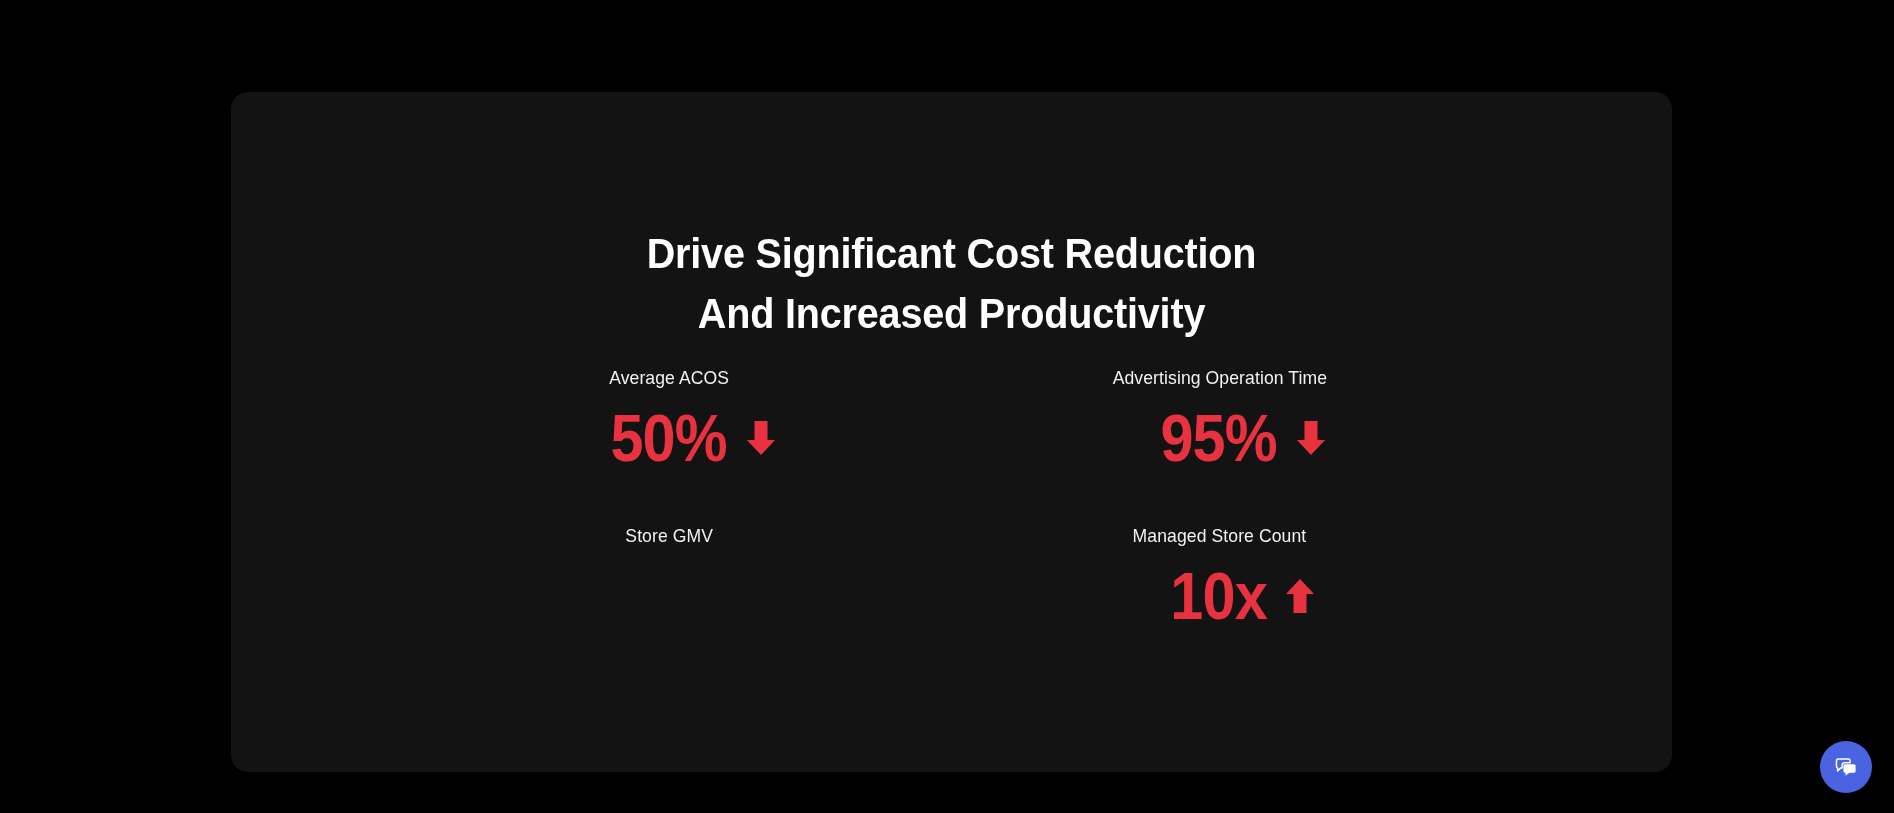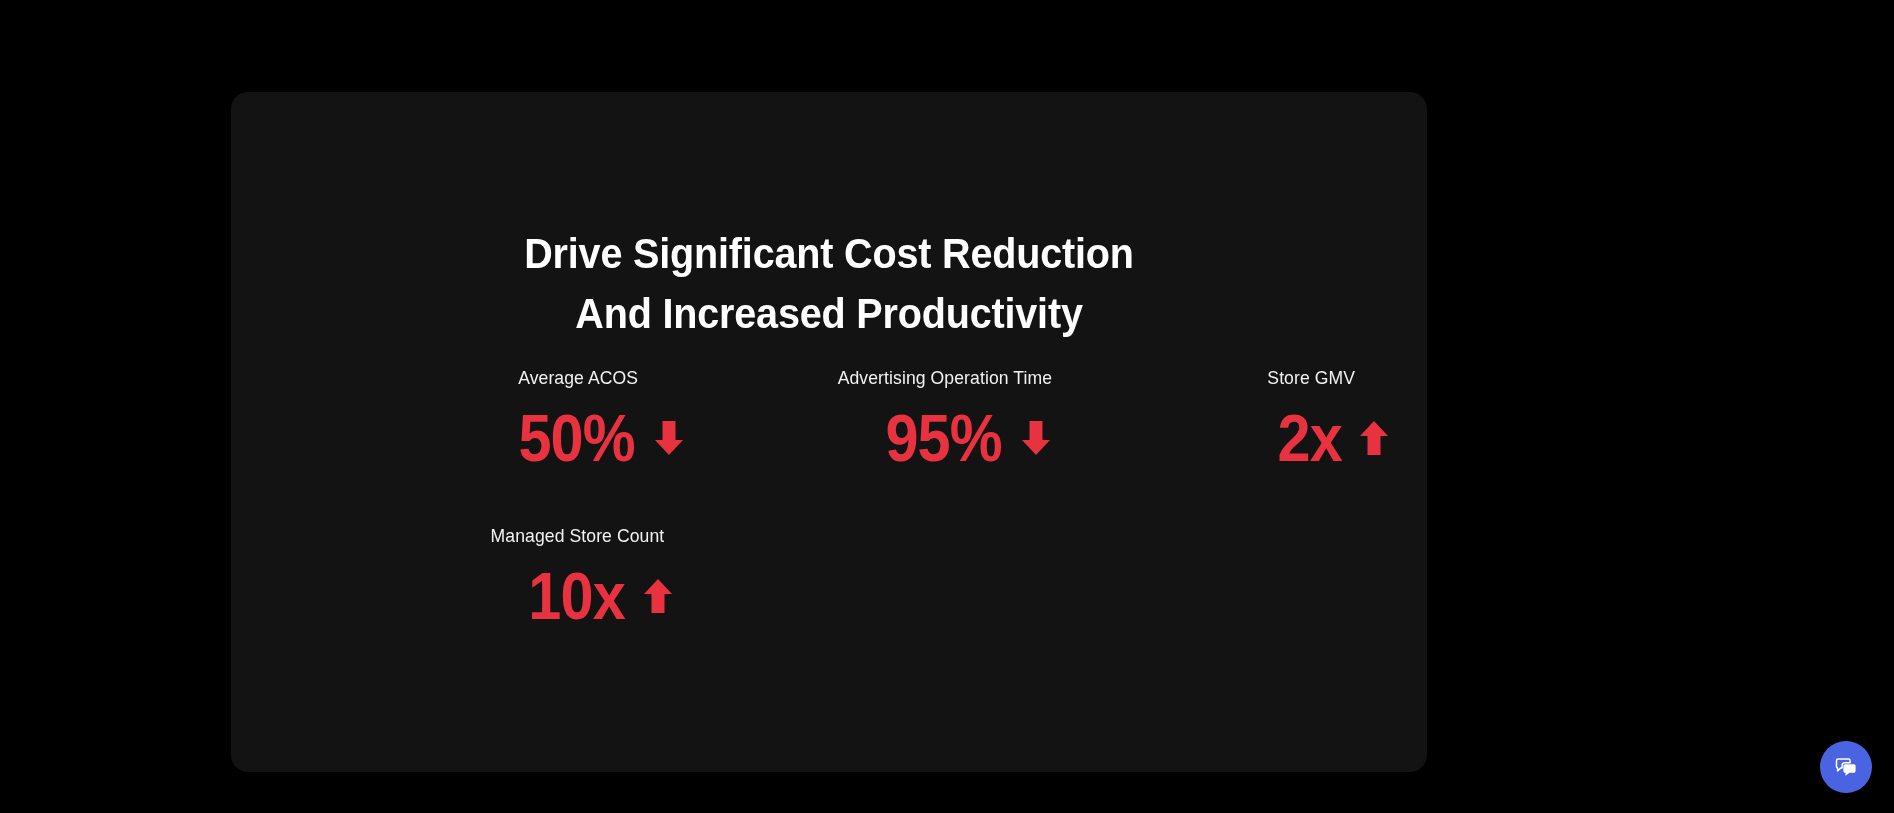--- a/index.html
+++ b/index.html
@@ -13,21 +13,21 @@
     overflow: hidden;
     font-family: "Liberation Sans", sans-serif;
     position: relative;
   }
 
   
   #stats-card {
     position: absolute;
     left: 231px;
     top: 92px;
-    width: 1196px;
+    width: 1441px;
     height: 680px;
     background: #131313;
     border-radius: 17px;
     box-sizing: border-box;
   }
 
   
   #headline {
     position: absolute;
     left: 0;
@@ -45,21 +45,21 @@
     white-space: pre-line;
   }
 
   
   #stats-grid {
     position: absolute;
     left: 184px;
     top: 275px;
     width: 1100px;
     display: grid;
-    grid-template-columns: repeat(3, 1fr);
+    grid-template-columns: repeat(2, 1fr);
     row-gap: 50px;
   }
   .stat-cell {
     display: flex;
     flex-direction: column;
     align-items: center;
   }
   .stat-label {
     color: #f2f2f2;
     font-size: 18.5px;
@@ -139,26 +139,20 @@
         <div class="stat-label">Advertising Operation Time</div>
         <div class="stat-value-row">
           <div class="stat-value">95%</div>
           <svg viewBox="0 0 30 36" class="stat-arrow">
             <path d="M15 35 L29 20 H21.5 V1 H8.5 V20 H1 Z" fill="#e8323f"></path>
           </svg>
         </div>
       </div>
       <div class="stat-cell has-arrow">
         <div class="stat-label">Store GMV</div>
-        <div class="stat-value-row">
-          <div class="stat-value">2x</div>
-          <svg viewBox="0 0 30 36" class="stat-arrow">
-            <path d="M15 1 L29 16 H21.5 V35 H8.5 V16 H1 Z" fill="#e8323f"></path>
-          </svg>
-        </div>
       </div>
       <div class="stat-cell has-arrow">
         <div class="stat-label">Managed Store Count</div>
         <div class="stat-value-row">
           <div class="stat-value">10x</div>
           <svg viewBox="0 0 30 36" class="stat-arrow">
             <path d="M15 1 L29 16 H21.5 V35 H8.5 V16 H1 Z" fill="#e8323f"></path>
           </svg>
         </div>
       </div>

